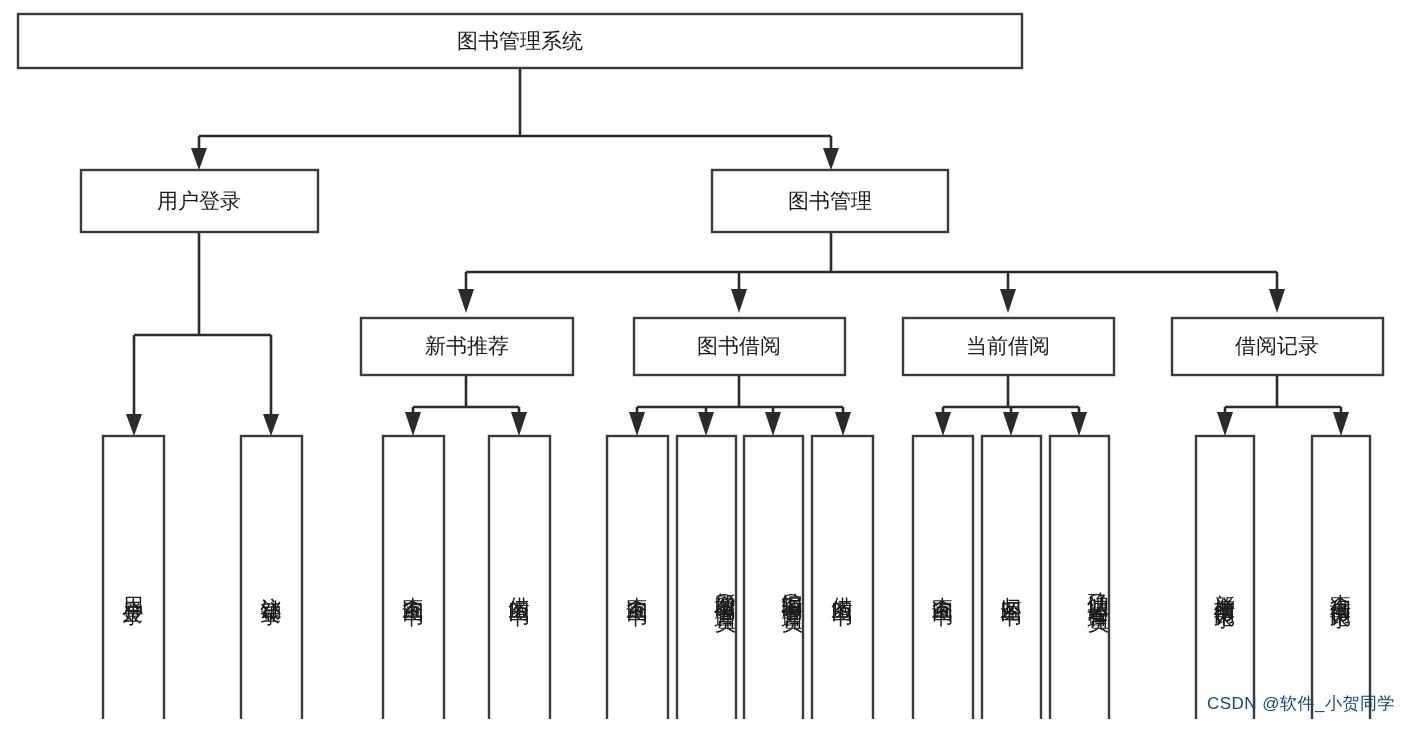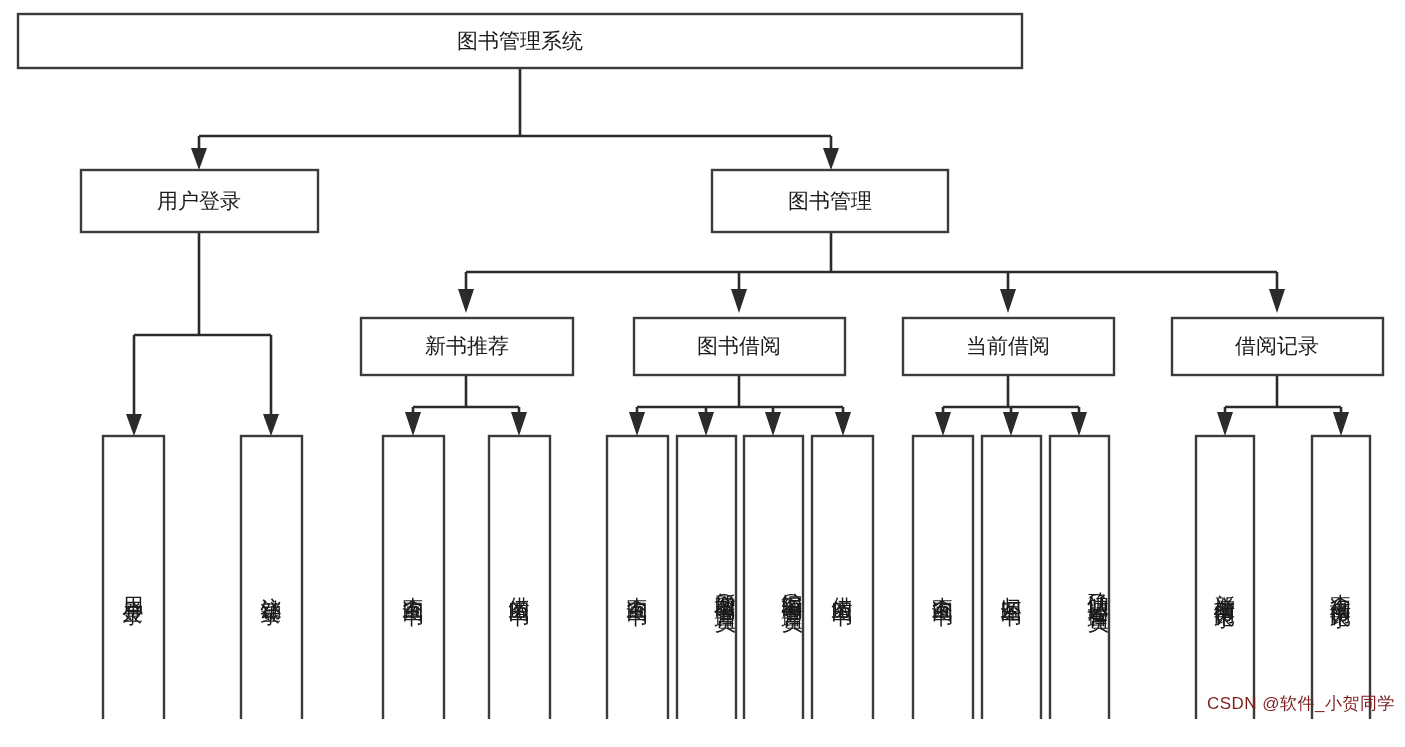--- a/index.html
+++ b/index.html
@@ -65,21 +65,21 @@
     justify-content: center;
     white-space: nowrap;
     pointer-events: none;
   }
   .watermark {
     position: absolute;
     right: 10px;
     bottom: 4px;
     font-family: "Liberation Sans", "DejaVu Sans", sans-serif;
     font-size: 17px;
-    color: #7f1d1d;
+    color: #0c4a6e;
     letter-spacing: 0.5px;
     white-space: nowrap;
   }
 </style>
 </head>
 <body>
 
 <div id="stage">
 
   <svg id="diagram-svg" viewBox="0 0 1405 747">

